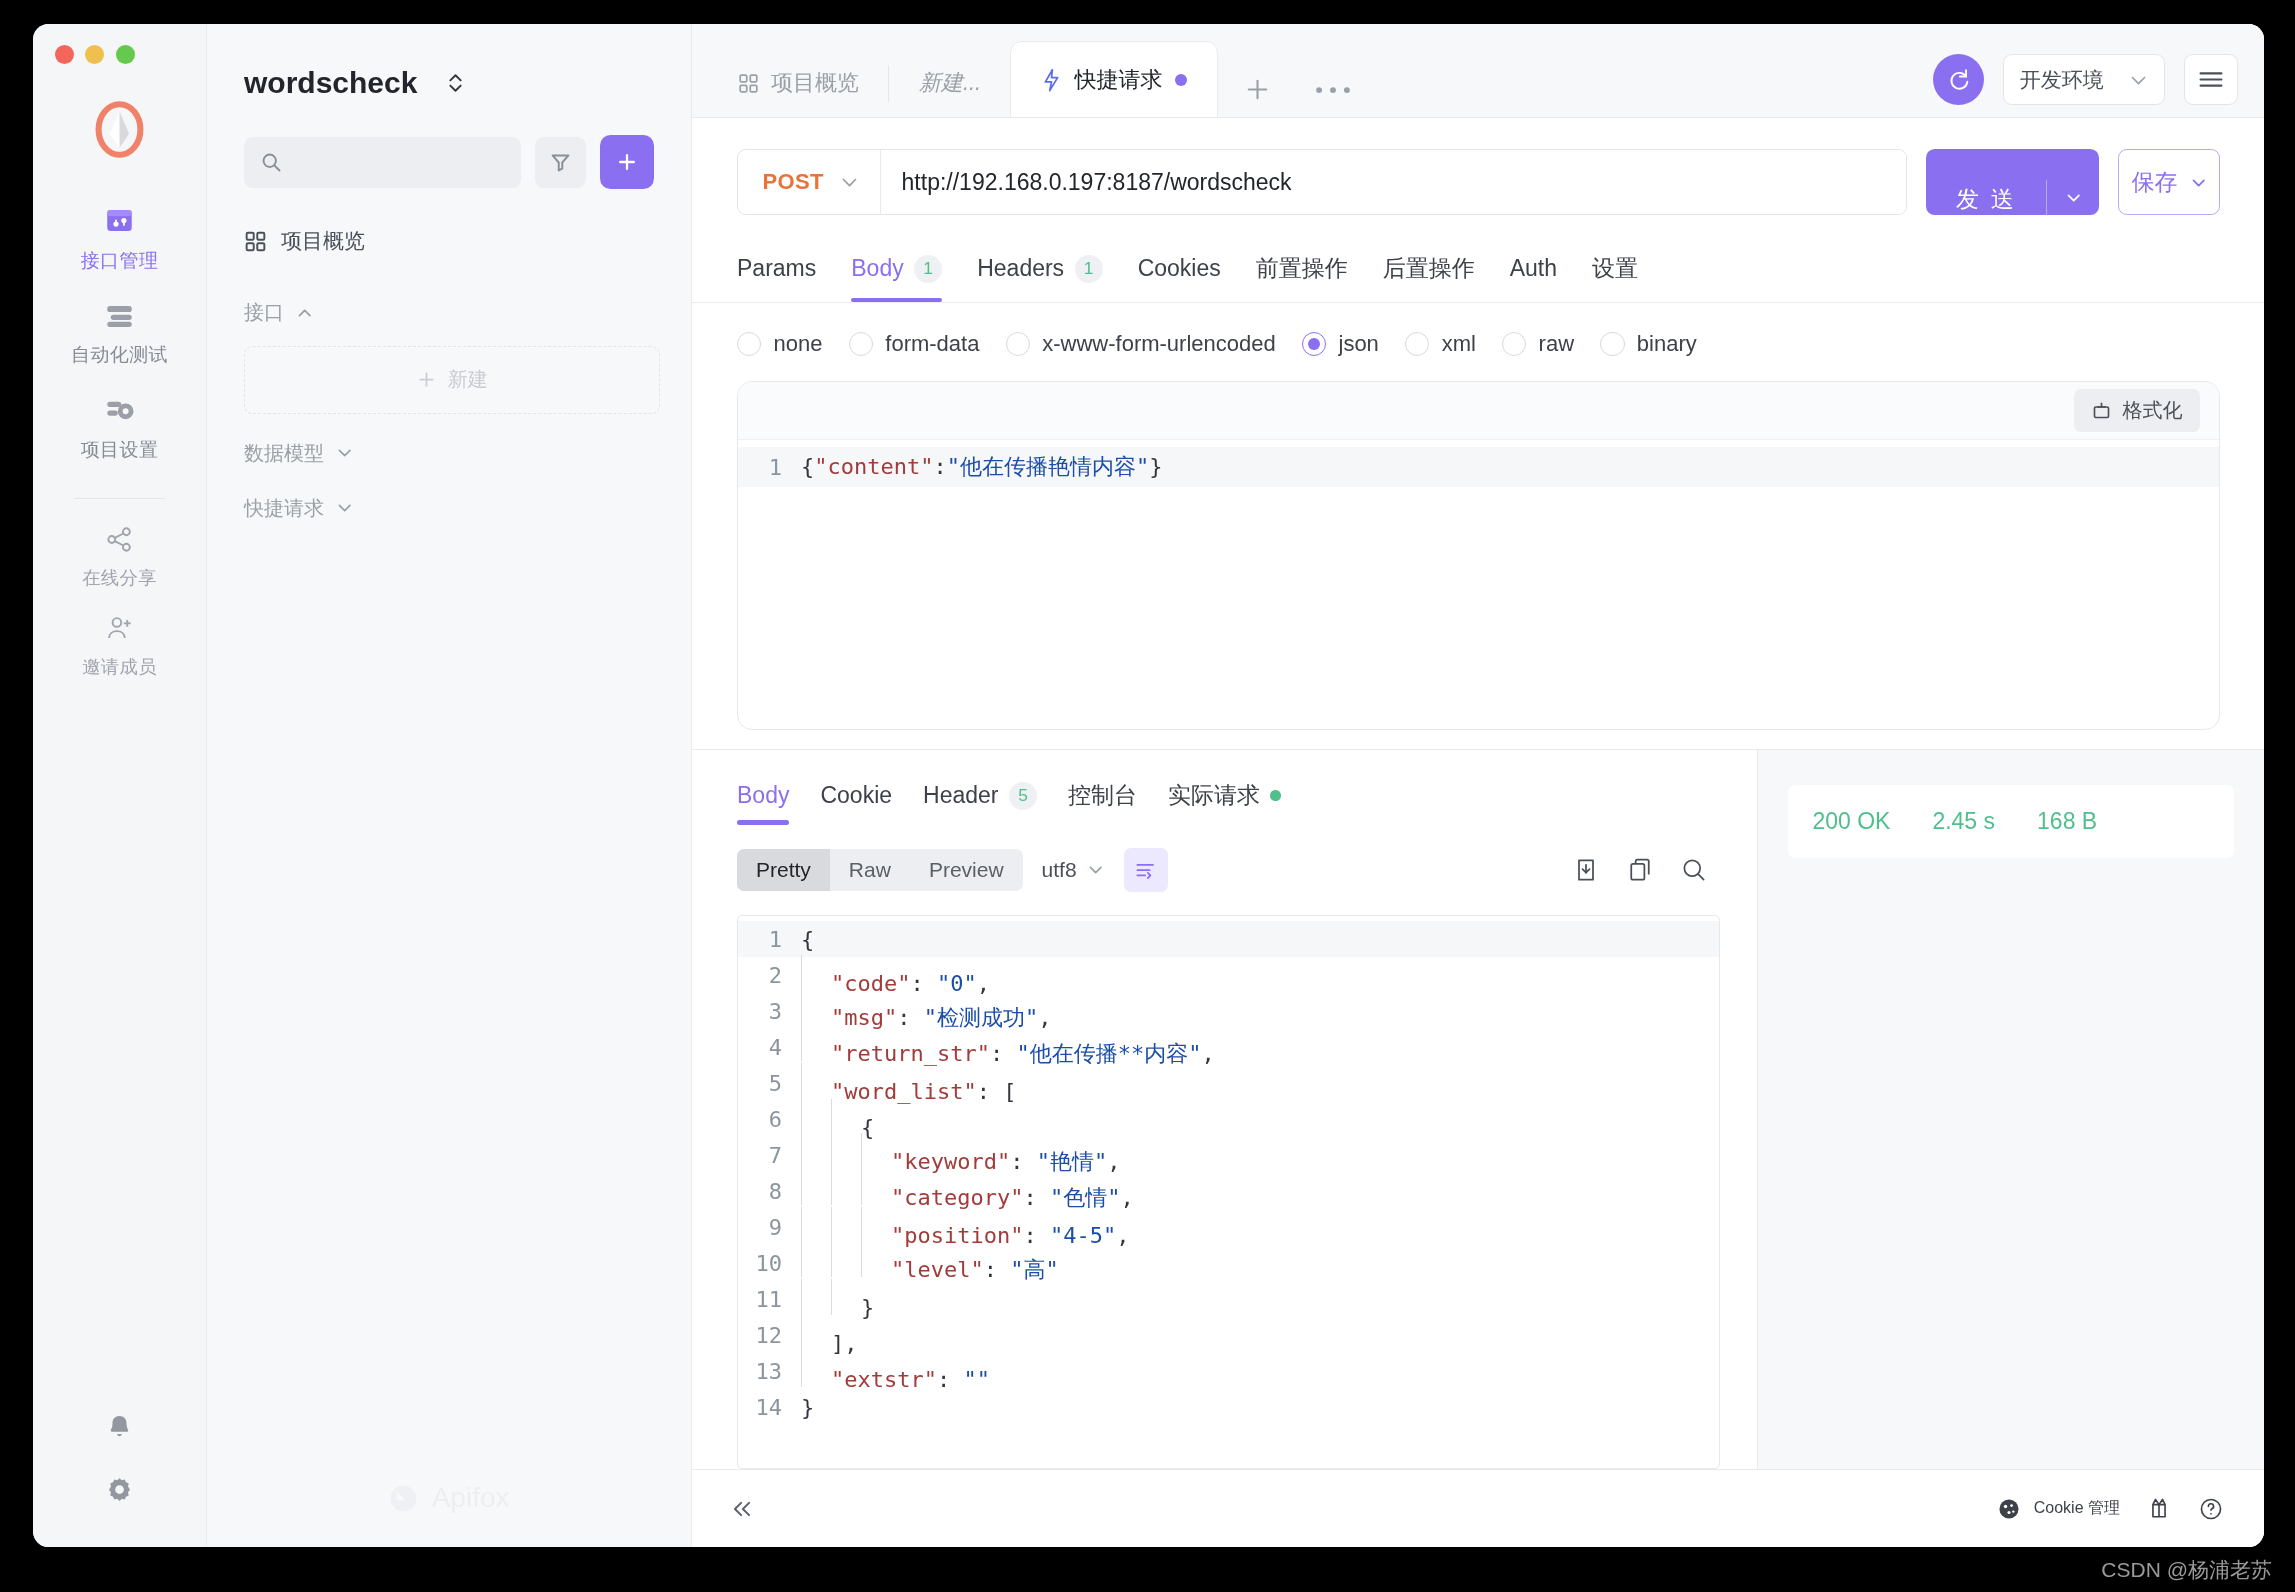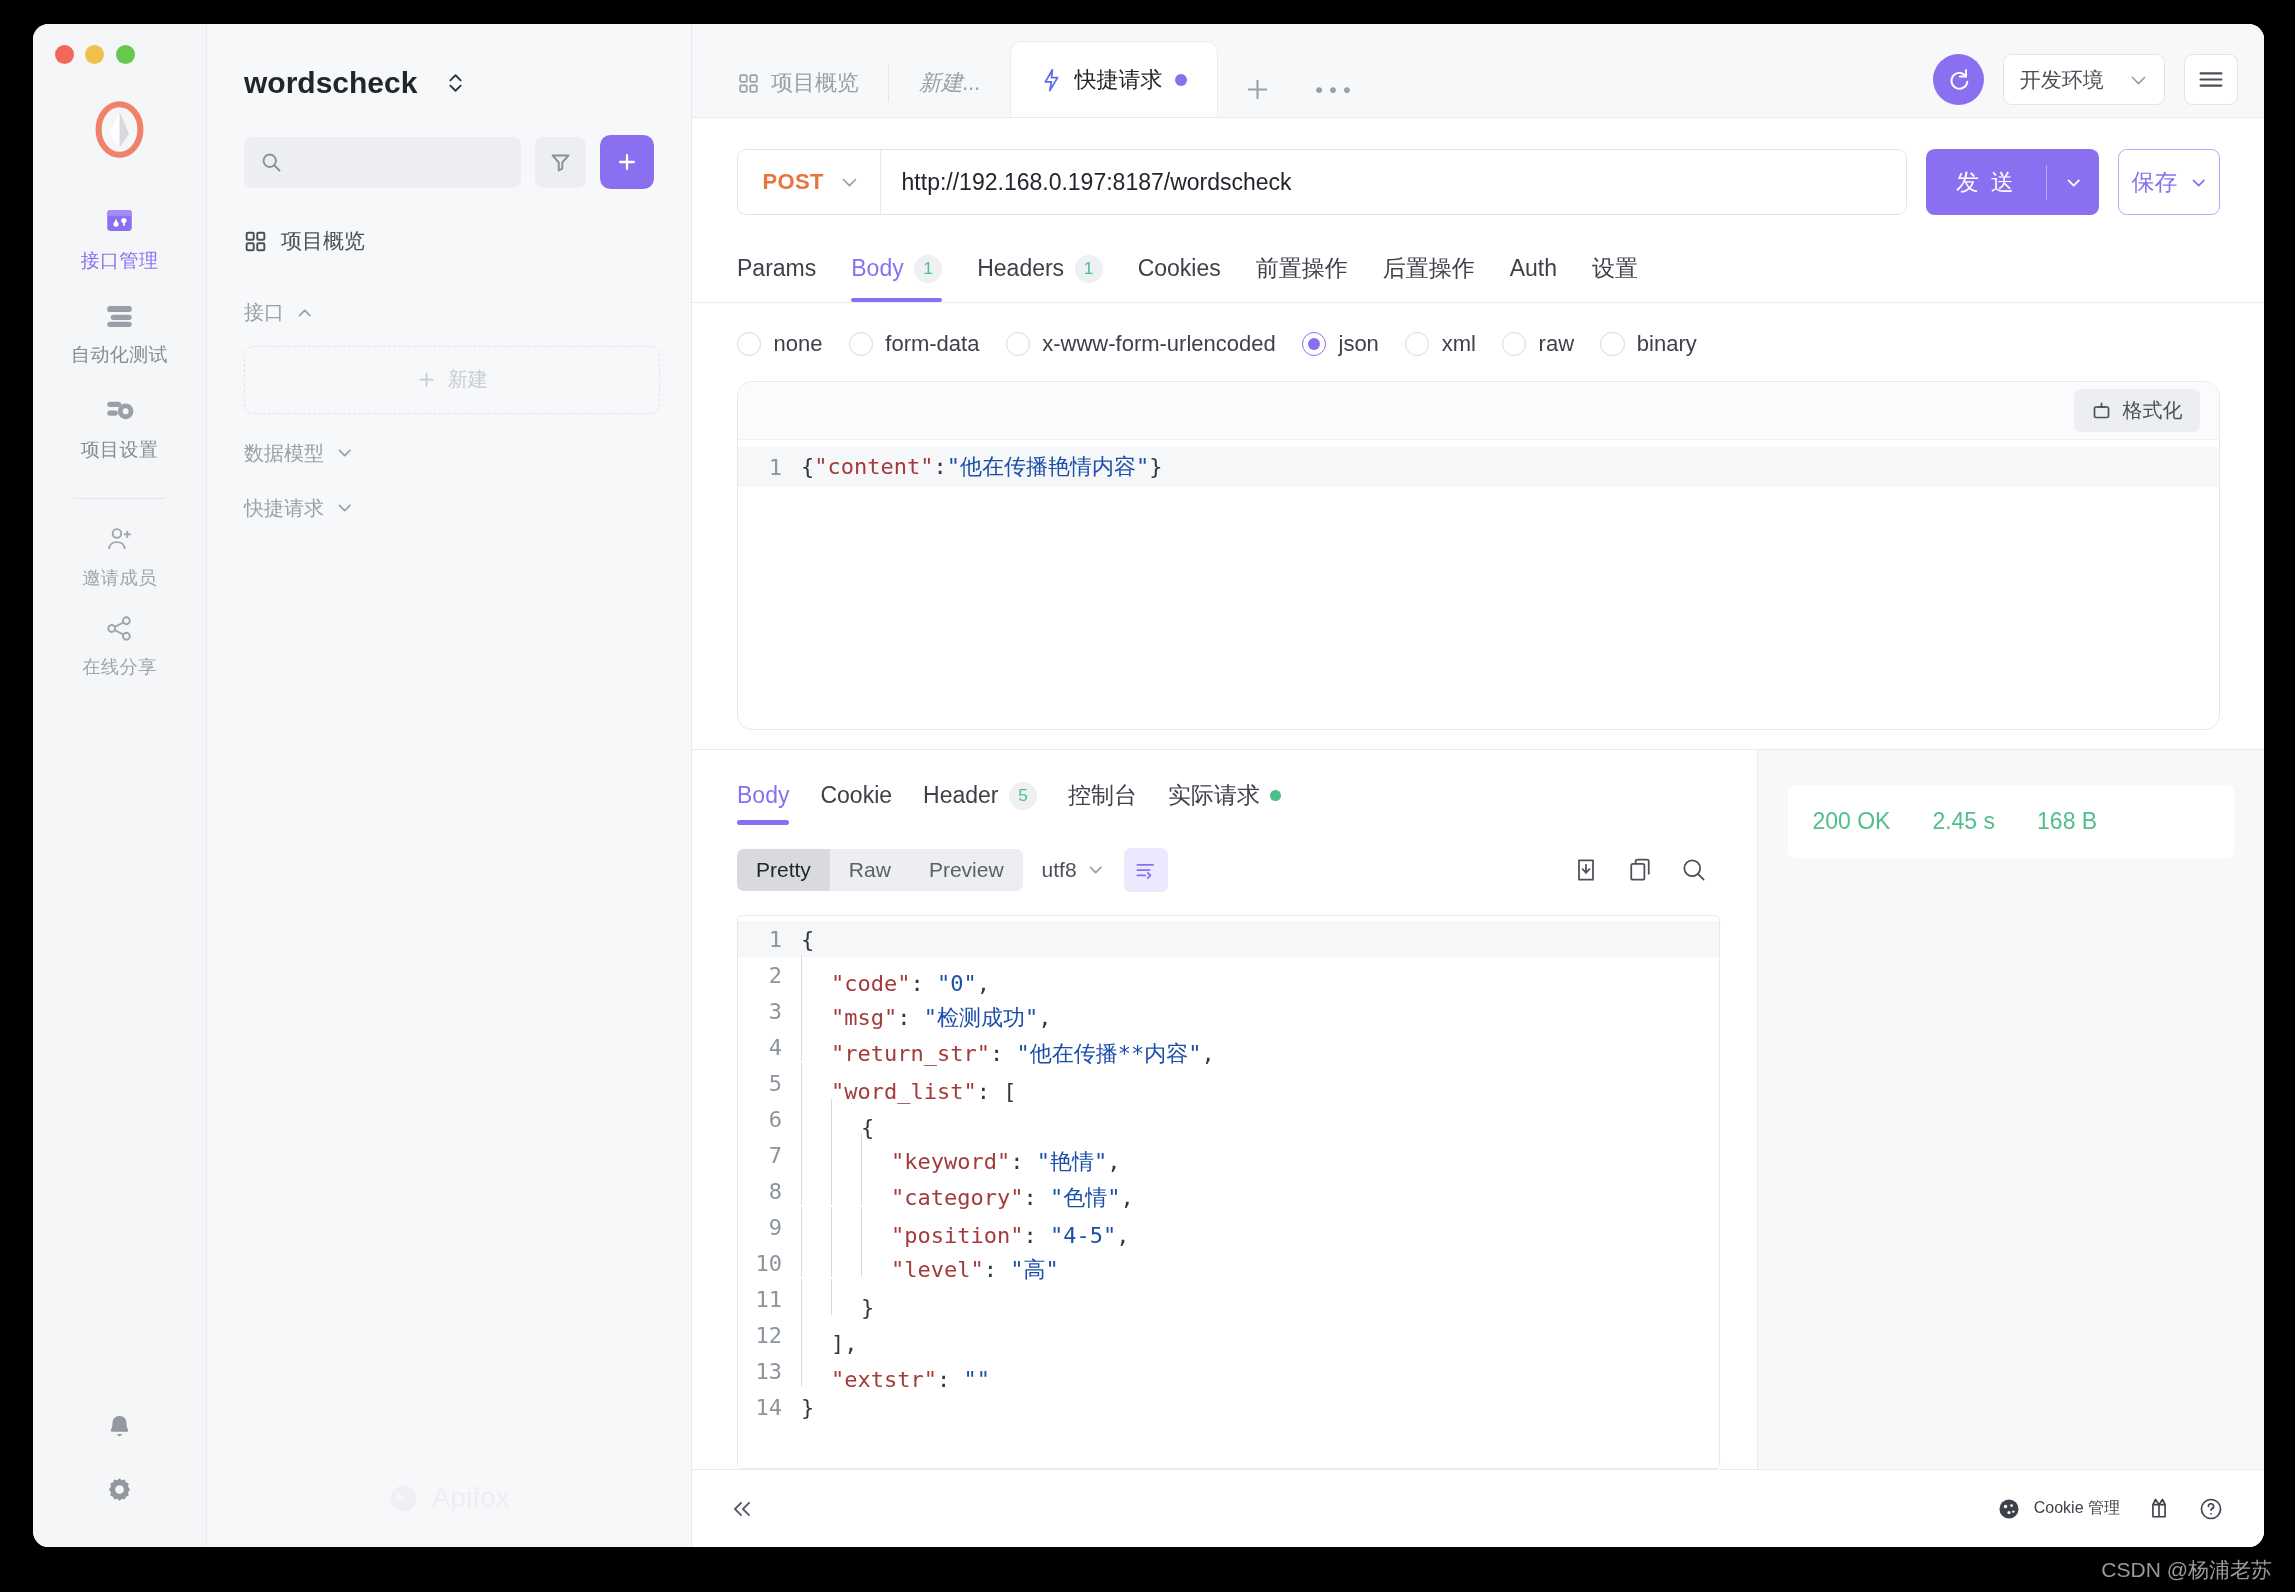--- a/index.html
+++ b/index.html
@@ -170,21 +170,21 @@
     display: flex; align-items: center; gap: 15.7px; padding: 0 21px 0 24.4px;
     border-right: 0.9px solid #e9eaee; height: 100%;
   }
   .method .mtext { color: #e8743b; font-weight: 700; font-size: 22px; letter-spacing: 0.4px; }
   .url-field input {
     flex: 1; border: 0; outline: none; font-size: 23px; color: #22252b;
     padding: 0 21px; font-family: inherit; height: 100%;
   }
   .send-btn {
     height: 66px; background: #8a6ff0; color: #fff; border-radius: 8.7px;
-    display: flex; align-items: center; cursor: pointer;
+    display: flex; align-items: flex-end; cursor: pointer;
   }
   .send-btn .lab { padding: 0 30px; font-size: 23px; letter-spacing: 2.6px; }
   .send-btn .cev { border-left: 0.9px solid rgba(255,255,255,.4); padding: 0 17.4px; display:flex; align-items:center; height: 35px; }
   .save-btn {
     height: 66px; border: 0.9px solid #b9a8f5; color: #8a6ff0; border-radius: 8.7px;
     display: flex; align-items: center; gap: 12.2px; padding: 0 12px; font-size: 23px; cursor: pointer;
     background: #fff;
   }
 
   
@@ -349,40 +349,40 @@
             </svg>
           </span>
           <span class="lbl">项目设置</span>
         </div>
 
         <div class="rail-sep"></div>
 
         <div class="rail-item sm">
           <span class="ic">
             <svg width="31" height="31" viewBox="0 0 36 36" fill="none" stroke="#a0a4ad" stroke-width="2.2">
-              <circle cx="15" cy="11" r="5"></circle>
-              <path d="M6 29c0-5 4-8 9-8s9 3 9 8"></path>
-              <line x1="27" y1="8" x2="27" y2="16"></line>
-                <line x1="23" y1="12" x2="31" y2="12"></line>
-            </svg>
-          </span>
-          <span class="lbl">邀请成员</span>
-        </div>
-
-        <div class="rail-item sm">
-          <span class="ic">
-            <svg width="31" height="31" viewBox="0 0 36 36" fill="none" stroke="#a0a4ad" stroke-width="2.2">
               <circle cx="26" cy="9" r="4"></circle>
                 <circle cx="9" cy="18" r="4"></circle>
                 <circle cx="26" cy="27" r="4"></circle>
               <line x1="12.6" x2="22.4" y1="16.2" y2="11"></line>
                 <line x1="12.6" x2="22.4" y1="19.8" y2="25"></line>
             </svg>
           </span>
           <span class="lbl">在线分享</span>
+        </div>
+
+        <div class="rail-item sm">
+          <span class="ic">
+            <svg width="31" height="31" viewBox="0 0 36 36" fill="none" stroke="#a0a4ad" stroke-width="2.2">
+              <circle cx="15" cy="11" r="5"></circle>
+              <path d="M6 29c0-5 4-8 9-8s9 3 9 8"></path>
+              <line x1="27" y1="8" x2="27" y2="16"></line>
+                <line x1="23" y1="12" x2="31" y2="12"></line>
+            </svg>
+          </span>
+          <span class="lbl">邀请成员</span>
         </div>
       </div>
 
       <div class="rail-bottom">
         <span>
           <svg width="35" height="35" viewBox="0 0 40 40">
             <path d="M20 8c-5 0-8 3.4-8 8.2 0 5.4-2 6.8-2 8.3 0 1 .8 1.5 2 1.5h16c1.2 0 2-.5 2-1.5 0-1.5-2-2.9-2-8.3C28 11.4 25 8 20 8z" fill="#9397a0"></path>
             <path d="M17.2 28.5c.4 1.6 1.5 2.5 2.8 2.5s2.4-.9 2.8-2.5z" fill="#9397a0"></path>
           </svg>
         </span>

